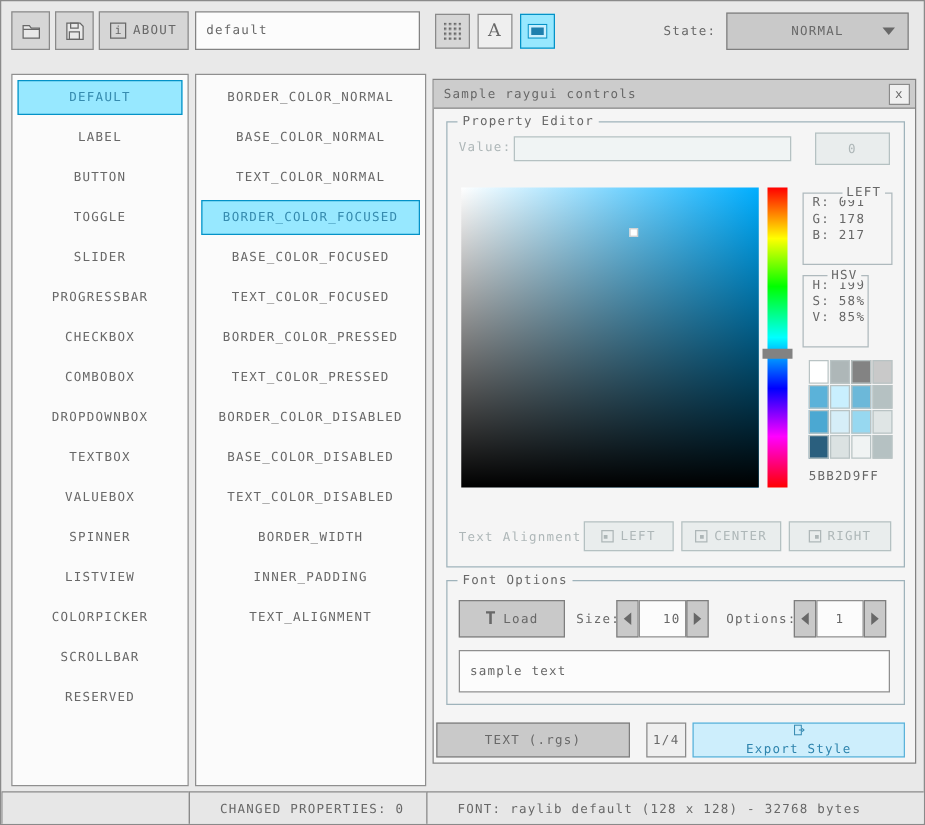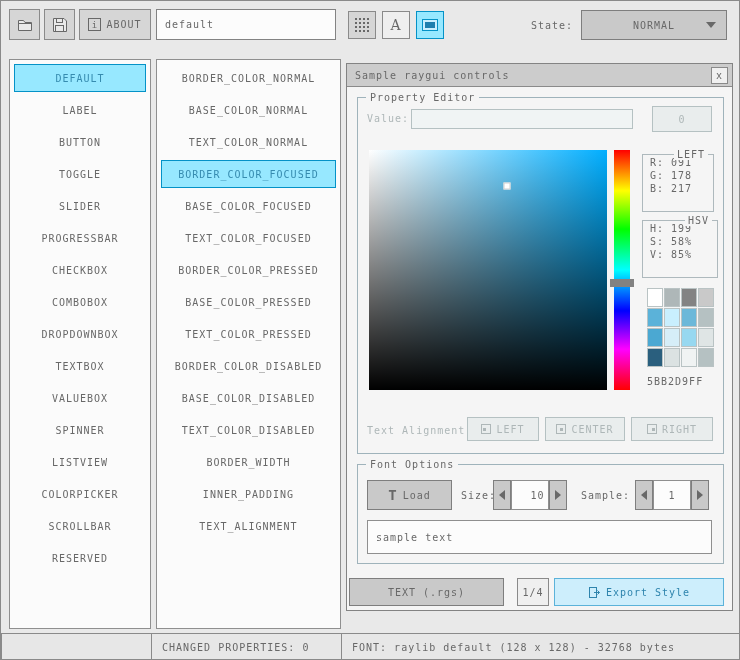--- a/index.html
+++ b/index.html
@@ -11,21 +11,21 @@
   }
   .abs { position:absolute; }
   .btn {
     display:flex; align-items:center; justify-content:center;
     background:#d6d6d6; border:1px solid #8a8a8a; cursor:pointer; gap:5px;
     letter-spacing:1px;
   }
   .gray-btn { background:#c9c9c9; border:1px solid #7e7e7e; }
   .white-btn { background:#efefef; border:1px solid #8a8a8a; }
   .active-btn { background:#97e8ff; border:1px solid #0492c7; color:#368baf; }
-  .focus-btn { background:#cdeefc; border:1px solid #5bb2d9; color:#2e84ad; }
+  .focus-btn { background:#cdeefc; border:1px solid #5bb2d9; color:#2e84ad;flex-direction:column; }
   .disabled-btn { background:#e9eded; border:1px solid #b5c1c2; color:#aeb7b8; }
   .panel { background:#fbfbfb; border:1px solid #8f8f8f; }
   .list-item {
     height:28px; margin:0 4px 4px 4px; display:flex; align-items:center; justify-content:center;
     letter-spacing:1px; cursor:pointer; border:1px solid transparent;
   }
   .list-item.selected { background:#97e8ff; border:1px solid #0492c7; color:#368baf; }
   .window { background:#f5f5f5; border:1px solid #838383; }
   .titlebar {
     position:absolute; left:0; top:0; right:0; height:23px; background:#cccccc;
@@ -63,21 +63,21 @@
   .align-icon { position:relative; width:10px; height:10px; border:1px solid #aeb7b8; display:inline-block; flex:0 0 auto; }
   .align-icon::before { content:""; position:absolute; top:3px; width:3px; height:3px; background:#aeb7b8; }
   .align-icon.l::before { left:1px; }
   .align-icon.c::before { left:3px; }
   .align-icon.r::before { right:1px; }
   .tri-down { width:0; height:0; border-left:5px solid transparent; border-right:5px solid transparent; border-top:6px solid #686868; }
   .tri-left { width:0; height:0; border-top:5px solid transparent; border-bottom:5px solid transparent; border-right:6px solid #686868; }
   .tri-right { width:0; height:0; border-top:5px solid transparent; border-bottom:5px solid transparent; border-left:6px solid #686868; }
   .info-box { width:13px; height:13px; border:1px solid #686868; display:flex; align-items:center; justify-content:center; font-size:9px; flex:0 0 auto; }
   .t-glyph { font-size:14px; font-weight:bold; }
-  .statusbar-cell { background:#e7e7e7; border:1px solid #8a8a8a; display:flex; align-items:center; padding-left:10px; letter-spacing:1px; }
+  .statusbar-cell { background:#e7e7e7; border:1px solid #8a8a8a; display:flex; align-items:center; padding-left:24px; letter-spacing:1px; }
   input.name-field {
     position:absolute; left:155px; top:8px; width:180px; height:31px;
     background:#fcfcfc; border:1px solid #838383; padding-left:8px;
     font-family:"DejaVu Sans Mono",monospace; font-size:10px; color:#686868; letter-spacing:1px;
   }
 </style>
 </head>
 <body>
 
 <div class="app">
@@ -148,21 +148,20 @@
   </div>
 
   <div class="abs panel" style="left:155px;top:58px;width:185px;height:570px;padding-top:4px">
     <div class="list-item">BORDER_COLOR_NORMAL</div>
     <div class="list-item">BASE_COLOR_NORMAL</div>
     <div class="list-item">TEXT_COLOR_NORMAL</div>
     <div class="list-item selected">BORDER_COLOR_FOCUSED</div>
     <div class="list-item">BASE_COLOR_FOCUSED</div>
     <div class="list-item">TEXT_COLOR_FOCUSED</div>
     <div class="list-item">BORDER_COLOR_PRESSED</div>
-    <div class="list-item">BASE_COLOR_PRESSED</div>
     <div class="list-item">TEXT_COLOR_PRESSED</div>
     <div class="list-item">BORDER_COLOR_DISABLED</div>
     <div class="list-item">BASE_COLOR_DISABLED</div>
     <div class="list-item">TEXT_COLOR_DISABLED</div>
     <div class="list-item">BORDER_WIDTH</div>
     <div class="list-item">INNER_PADDING</div>
     <div class="list-item">TEXT_ALIGNMENT</div>
   </div>
 
   <div class="abs window" style="left:345px;top:62px;width:387px;height:548px">
@@ -192,21 +191,21 @@
       <div class="hue-handle" style="top: 55.3%;"></div>
     </div>
 
     <div class="groupbox" style="left:295px;top:90px;width:72px;height:58px;border-color:#aeb9bd">
       <span class="gb-title-r">LEFT</span>
       <div class="mini-line">R: 091</div>
       <div class="mini-line">G: 178</div>
       <div class="mini-line">B: 217</div>
     </div>
 
-    <div class="groupbox" style="left:295px;top:156px;width:76px;height:58px;border-color:#aeb9bd">
+    <div class="groupbox" style="left:295px;top:156px;width:53px;height:58px;border-color:#aeb9bd">
       <span class="gb-title-r">HSV</span>
       <div class="mini-line">H: 199</div>
       <div class="mini-line">S: 58%</div>
       <div class="mini-line">V: 85%</div>
     </div>
 
     <div class="abs palette" style="left:300px;top:224px">
       <div class="swatch" style="background: rgb(255, 255, 255);"></div>
       <div class="swatch" style="background: rgb(174, 183, 184);"></div>
       <div class="swatch" style="background: rgb(131, 131, 131);"></div>
@@ -250,21 +249,21 @@
     <span class="abs lbl" style="left:114px;top:426px">Size:</span>
     <div class="abs btn gray-btn" style="left:146px;top:416px;width:18px;height:30px">
       <span class="tri-left"></span>
     </div>
     <div class="abs textbox" style="left:164px;top:416px;width:38px;height:30px;justify-content:center;padding-left:15px">
       <span>10</span>
     </div>
     <div class="abs btn gray-btn" style="left:202px;top:416px;width:18px;height:30px">
       <span class="tri-right"></span>
     </div>
-    <span class="abs lbl" style="left:234px;top:426px">Sample:</span>
+    <span class="abs lbl" style="left:234px;top:426px">Options:</span>
     <div class="abs btn gray-btn" style="left:288px;top:416px;width:18px;height:30px">
       <span class="tri-left"></span>
     </div>
     <div class="abs textbox" style="left:306px;top:416px;width:38px;height:30px;justify-content:center;padding-left:0">
       <span>1</span>
     </div>
     <div class="abs btn gray-btn" style="left:344px;top:416px;width:18px;height:30px">
       <span class="tri-right"></span>
     </div>
     <div class="abs textbox" style="left:20px;top:456px;width:345px;height:34px">

